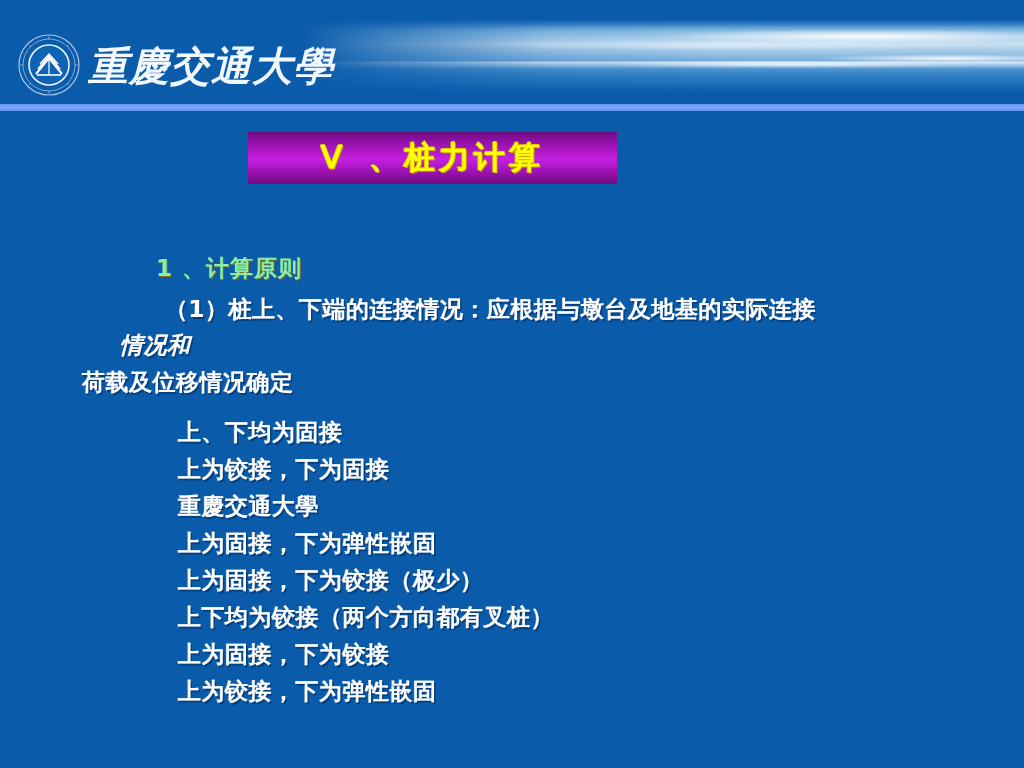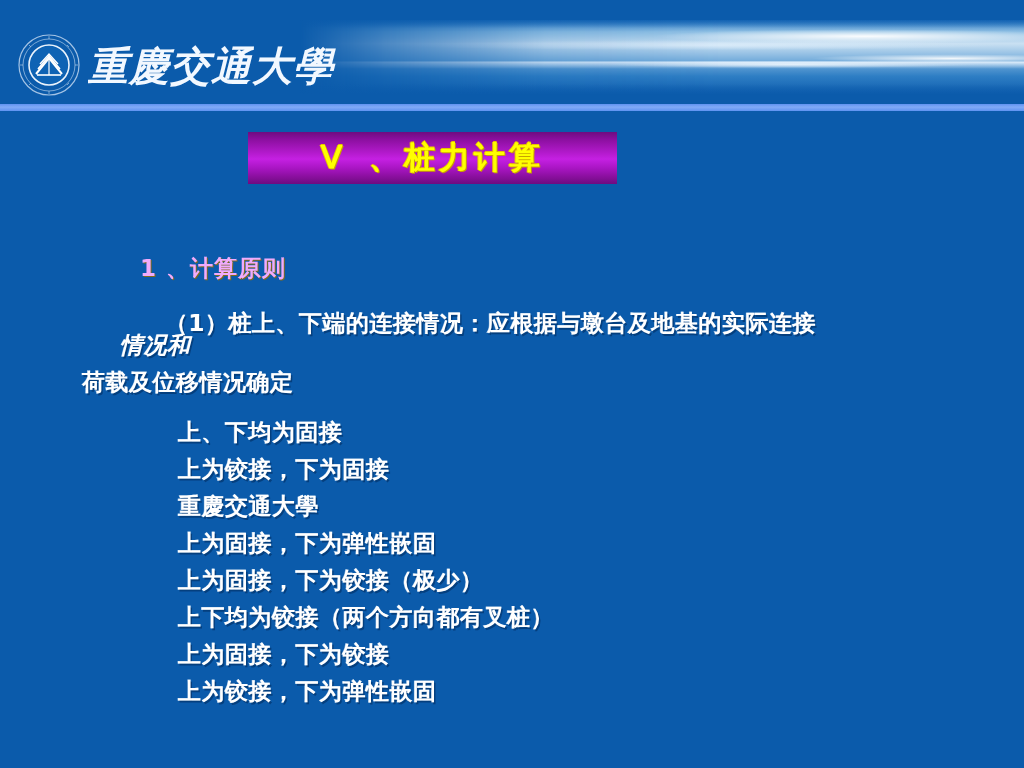--- a/index.html
+++ b/index.html
@@ -152,43 +152,43 @@
   .body-area {
     position: absolute;
     left: 0;
     top: 190px;
     width: 1024px;
     height: 578px;
   }
 
   .heading-1 {
     position: absolute;
-    left: 140px;
+    left: 156px;
     top: 63px;
     font-size: 23px;
     font-weight: bold;
-    color: #f0abfc;
+    color: #86efac;
     letter-spacing: 1px;
     white-space: nowrap;
     text-shadow: 1px 1px 0 rgba(150,110,0,0.85);
   }
 
   .para {
     position: absolute;
     color: #FFFFFF;
     font-size: 23px;
     font-weight: bold;
     white-space: nowrap;
     letter-spacing: 0.5px;
     text-shadow:
       1.5px 1.5px 0 rgba(0,40,90,0.55),
       -0.5px -0.5px 0 rgba(225,240,255,0.6);
   }
 
-  .para-a { left: 165px; top: 118px; }
+  .para-a { left: 165px; top: 104px; }
   .para-b { left: 120px; top: 140px; font-style: italic; }
   .para-c { left: 82px;  top: 177px; }
 
   .list {
     position: absolute;
     left: 166px;
     top: 212px;
     margin: 12px;
     padding: 0;
     list-style: none;

